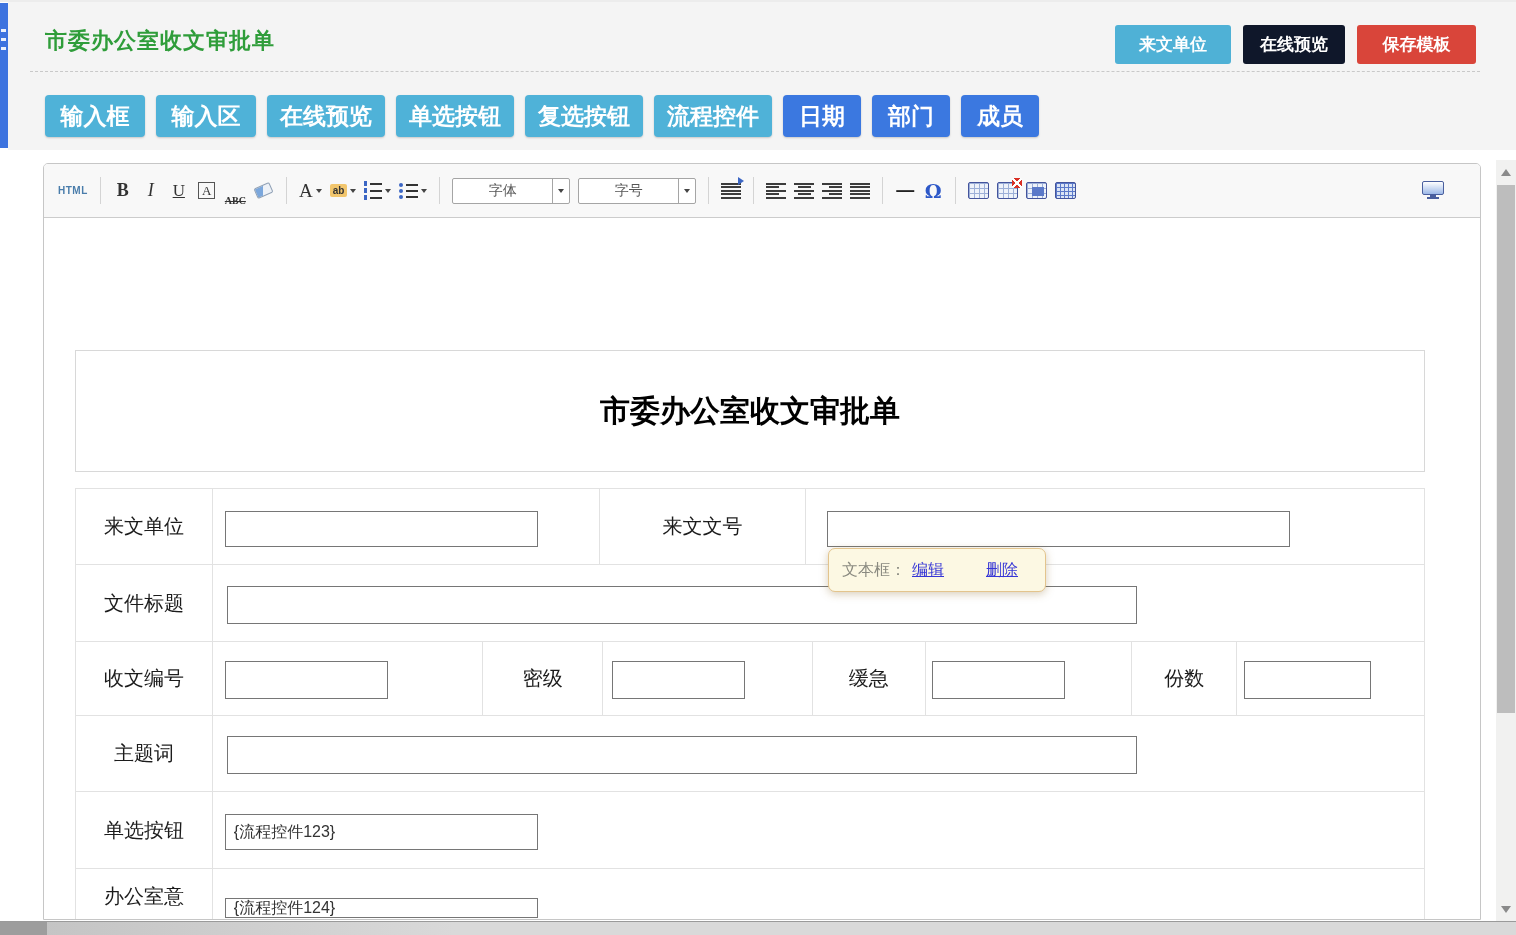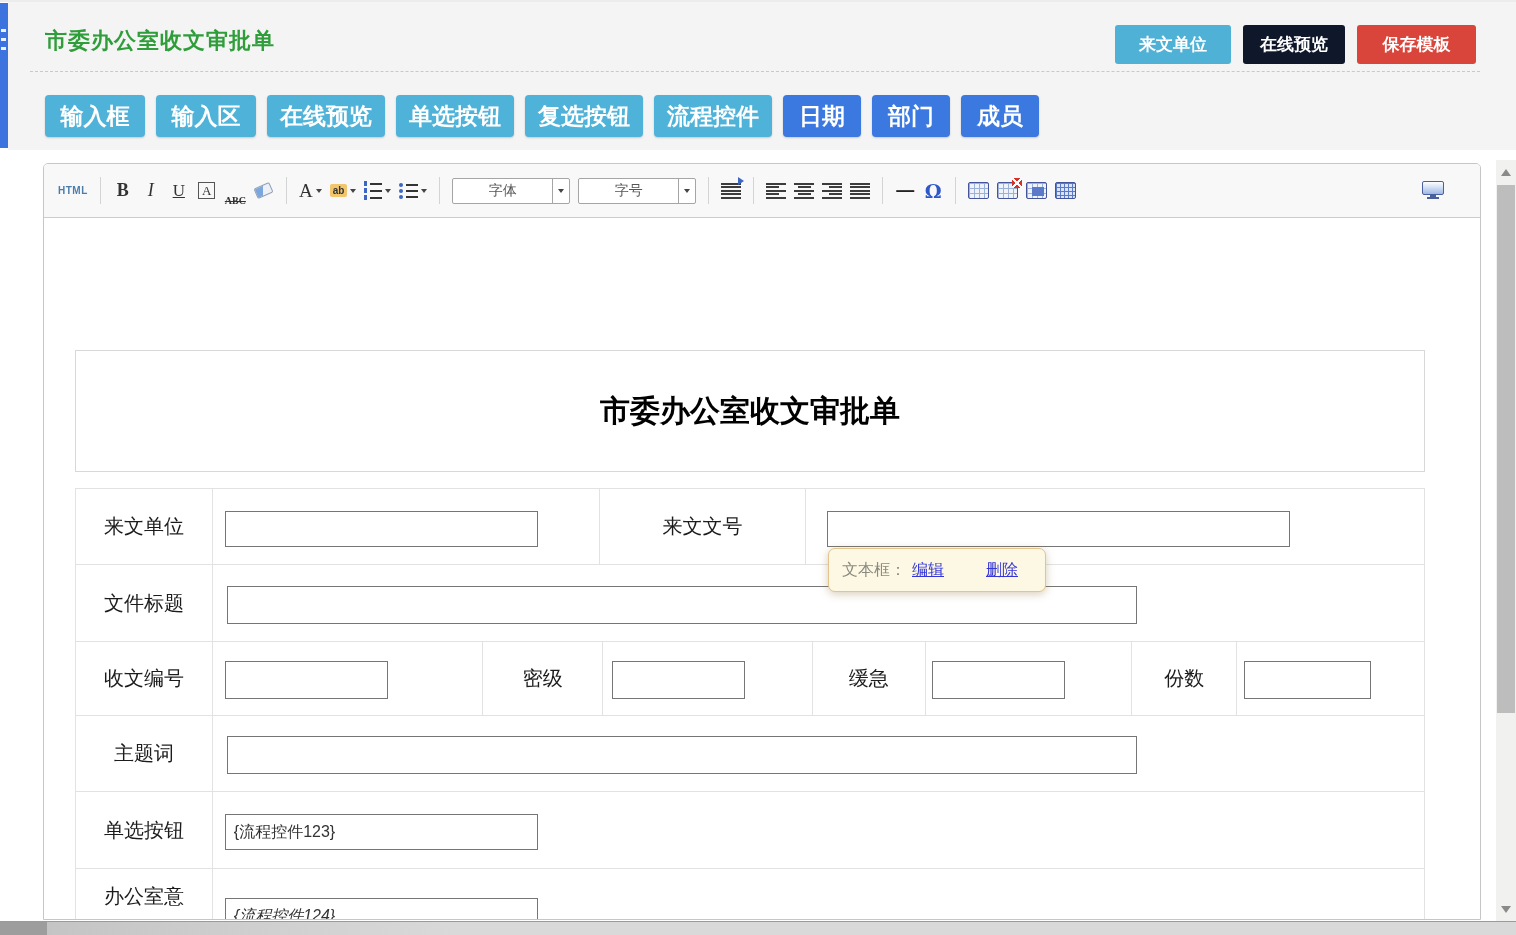--- a/index.html
+++ b/index.html
@@ -356,21 +356,21 @@
       <div class="trow" style="height:77px;">
         <div class="tcell lab" style="width:137px;">单选按钮</div>
         <div class="tcell" style="width:1213px;">
           <input class="fld" style="left: 12px; top: 22px; width: 313px; height: 36px;" value="{流程控件123}">
         </div>
       </div>
 
       <div class="trow" style="height:150px;">
         <div class="tcell lab" style="width:137px; align-items:flex-start; padding-top:14px;">办公室意</div>
         <div class="tcell" style="width:1213px;">
-          <input class="fld" style="left: 12px; top: 29px; width: 313px; height: 36px; font-style: italic;" value="{流程控件124}">
+          <input class="fld" style="left: 12px; top: 29px; width: 313px; height: 20px;" value="{流程控件124}">
         </div>
       </div>
     </div>
   </div>
 </div>
 
 <div class="tooltip">
   <span>文本框：</span>
   <a class="edit">编辑</a>
   <a class="del">删除</a>

